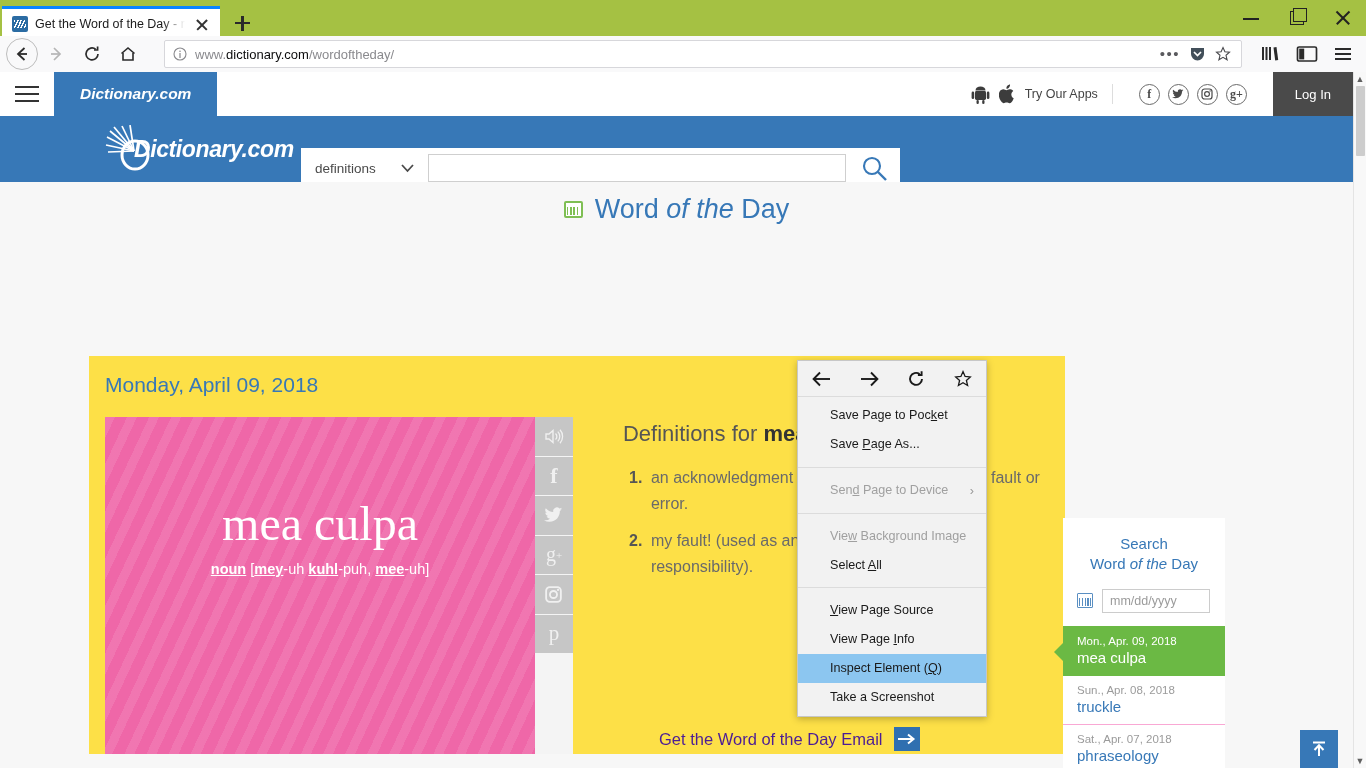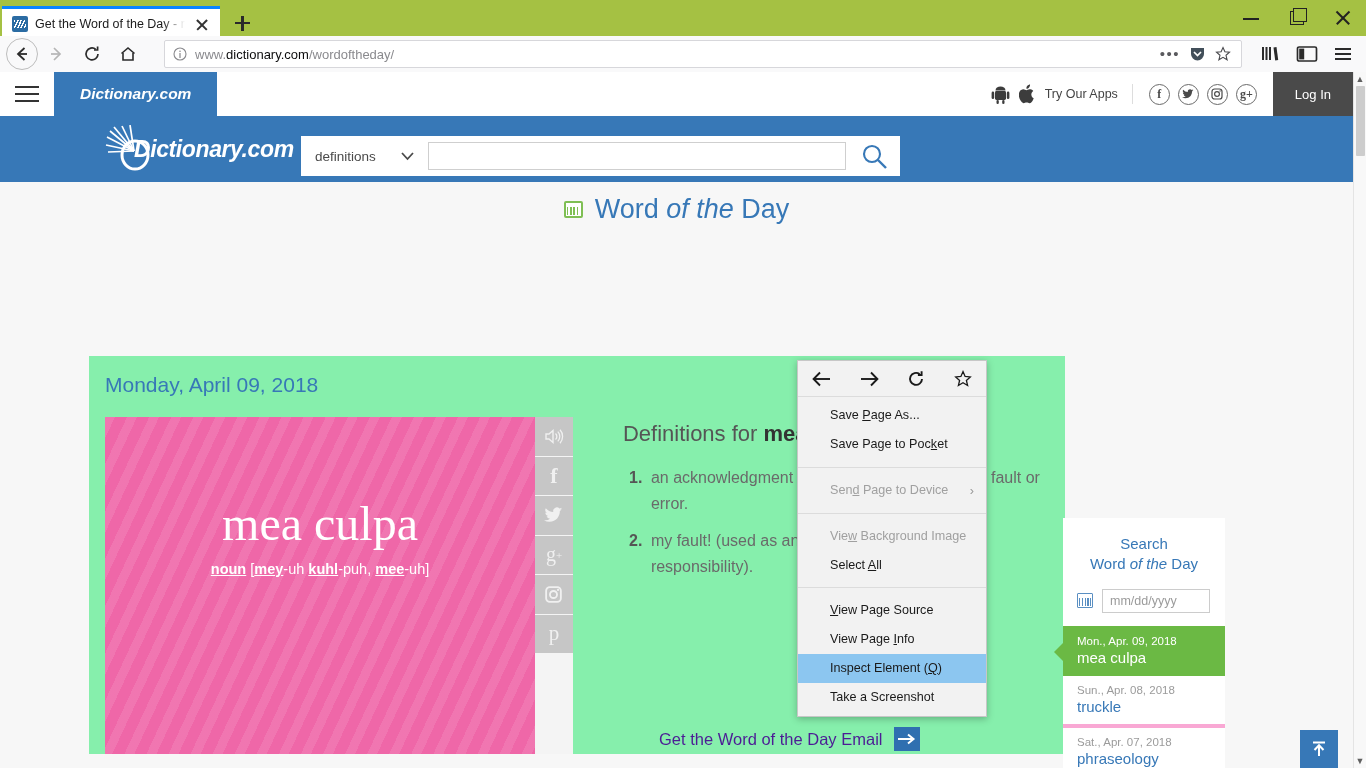--- a/index.html
+++ b/index.html
@@ -102,21 +102,21 @@
     display: flex; align-items: stretch; border-bottom: 0;
   }
   .burger { width: 54px; display: flex; flex-direction: column; align-items: center; justify-content: center; gap: 5px; }
   .burger i { display: block; width: 24px; height: 2px; background: #333; }
   .site-tab {
     display: flex; align-items: center; padding: 0 26px;
     font-size: 15.5px; font-style: italic; font-weight: bold;
   }
   .site-tab.active { background: #3778b7; color: #fff; }
   .site-tab.inactive { background: #f4f4f4; color: #3b3b3b; border-right: 1px solid #e3e3e3; }
-  .utility-right { margin-left: auto; display: flex; align-items: center; gap: 0; text-align: right; }
+  .utility-right { margin-left: auto; display: flex; align-items: center; gap: 10px; text-align: right; }
   .apps-group { display: flex; align-items: center; gap: 9px; padding-right: 14px; border-right: 1px solid #ddd; }
   .apps-label { font-size: 12.5px; color: #444; }
   .soc-circles { display: flex; align-items: center; gap: 8px; padding: 0 16px; }
   .soc-c {
     width: 21px; height: 21px; border-radius: 50%; border: 1.4px solid #6a6a6a;
     display: flex; align-items: center; justify-content: center;
     font-size: 12px; color: #4a4a4a; font-family: "Liberation Serif", serif; font-weight: bold;
   }
   .login {
     background: #4a4a4a; color: #fff; font-size: 13px;
@@ -151,21 +151,21 @@
     width: 19px; height: 17px; border: 2px solid #7fbf54; border-radius: 2px;
     display: inline-block; position: relative; background: #fff;
   }
   .cal-ico::before {
     content:""; position:absolute; left:1px; top:4px; right:1px; bottom:1px;
     background: repeating-linear-gradient(to right, #7fbf54 0 1.4px, #fff 1.4px 3.2px);
   }
 
   .content-wrap { position: relative; }
   .card {
-    position: absolute; left: 89px; top: 241px; width: 976px; background: #86efac;
+    position: absolute; left: 89px; top: 241px; width: 976px; background: #fde047;
     padding: 0;
   }
   .card-date { font-size: 21px; color: #3778b7; padding: 17px 0 0 16px; }
 
   .word-row { display: flex; margin: 20px 0 0 16px; }
   .word-hero {
     width: 455px; height: 337px; position: relative; overflow: hidden;
     background: #ef67a8;
     background-image: repeating-linear-gradient(115deg, rgba(255,255,255,0.10) 0 9px, rgba(255,255,255,0) 9px 20px);
     color: #fff; text-align: center;
@@ -212,21 +212,21 @@
   }
   .rail-cal::before {
     content:""; position:absolute; left:1px; top:3.5px; right:1px; bottom:1px;
     background: repeating-linear-gradient(to right, #5a8fc2 0 1.3px, #fff 1.3px 2.8px);
   }
   .rail-date-input {
     width: 108px; height: 24px; border: 1px solid #ccc; background: #fff;
     font-size: 12.5px; color: #9b9b9b; padding: 0 7px; display: flex; align-items: center;
   }
   .rail-list { margin-top: 13px; text-align: left; }
-  .rail-item { padding: 8px 0 9px 14px; border-bottom: 4px solid #f9a8d4; position: relative; }
+  .rail-item { padding: 8px 0 9px 14px; border-bottom: 1px solid #f9a8d4; position: relative; }
   .rail-item.current {
     background: #6bb944; border-bottom: none; padding: 9px 0 10px 14px;
   }
   .rail-item.current::before {
     content: ""; position: absolute; left: -9px; top: 17px;
     border-top: 9px solid transparent; border-bottom: 9px solid transparent; border-right: 9px solid #6bb944;
   }
   .rail-d { font-size: 11.5px; color: #9b9b9b; }
   .rail-w { font-size: 15px; color: #3778b7; margin-top: 2px; }
   .rail-item.current .rail-d, .rail-item.current .rail-w { color: #fff; }
@@ -404,21 +404,21 @@
             <path d="M30 26 L3 12"></path>
               <path d="M30 26 L2 20"></path>
               <path d="M30 26 L4 27"></path>
           </g>
           <ellipse cx="31" cy="30" rx="13" ry="14" fill="none" stroke="#ffffff" stroke-width="3"></ellipse>
         </svg>
         <span class="logo-text" style="margin-left:-26px">Dictionary.com</span>
       </div>
     </div>
 
-    <div class="searchbox" style="position:absolute;left:301px;top:64px;">
+    <div class="searchbox" style="position:absolute;left:301px;top:76px;">
       <div class="sb-select">
         <span>definitions</span>
         <svg width="13" height="9" viewBox="0 0 13 9">
             <path d="M1 1 L6.5 7 L12 1" fill="none" stroke="#4a4a4a" stroke-width="1.8"></path>
           </svg>
       </div>
       <div class="sb-input"></div>
       <div class="sb-icon">
         <svg width="27" height="27" viewBox="0 0 27 27">
             <circle cx="11" cy="11" r="8" fill="none" stroke="#3778b7" stroke-width="2.1"></circle>
@@ -552,22 +552,22 @@
           </svg>
       </div>
       <div>
         <svg width="18" height="18" viewBox="0 0 18 18">
             <path d="M9 1.6 L11.1 6.4 L16.3 6.9 L12.4 10.4 L13.6 15.5 L9 12.8 L4.4 15.5 L5.6 10.4 L1.7 6.9 L6.9 6.4 Z" fill="none" stroke="#1a1a1a" stroke-width="1.3"></path>
           </svg>
       </div>
     </div>
 
     <div class="ctx-group">
+      <div class="ctx-item">Save Page to Poc<u>k</u>et</div>
       <div class="ctx-item">Save <u>P</u>age As...</div>
-      <div class="ctx-item">Save Page to Poc<u>k</u>et</div>
     </div>
     <div class="ctx-sep"></div>
     <div class="ctx-group">
       <div class="ctx-item disabled">Sen<u>d</u> Page to Device<span class="arrow">›</span></div>
     </div>
     <div class="ctx-sep"></div>
     <div class="ctx-group">
       <div class="ctx-item disabled">Vie<u>w</u> Background Image</div>
       <div class="ctx-item">Select <u>A</u>ll</div>
     </div>

